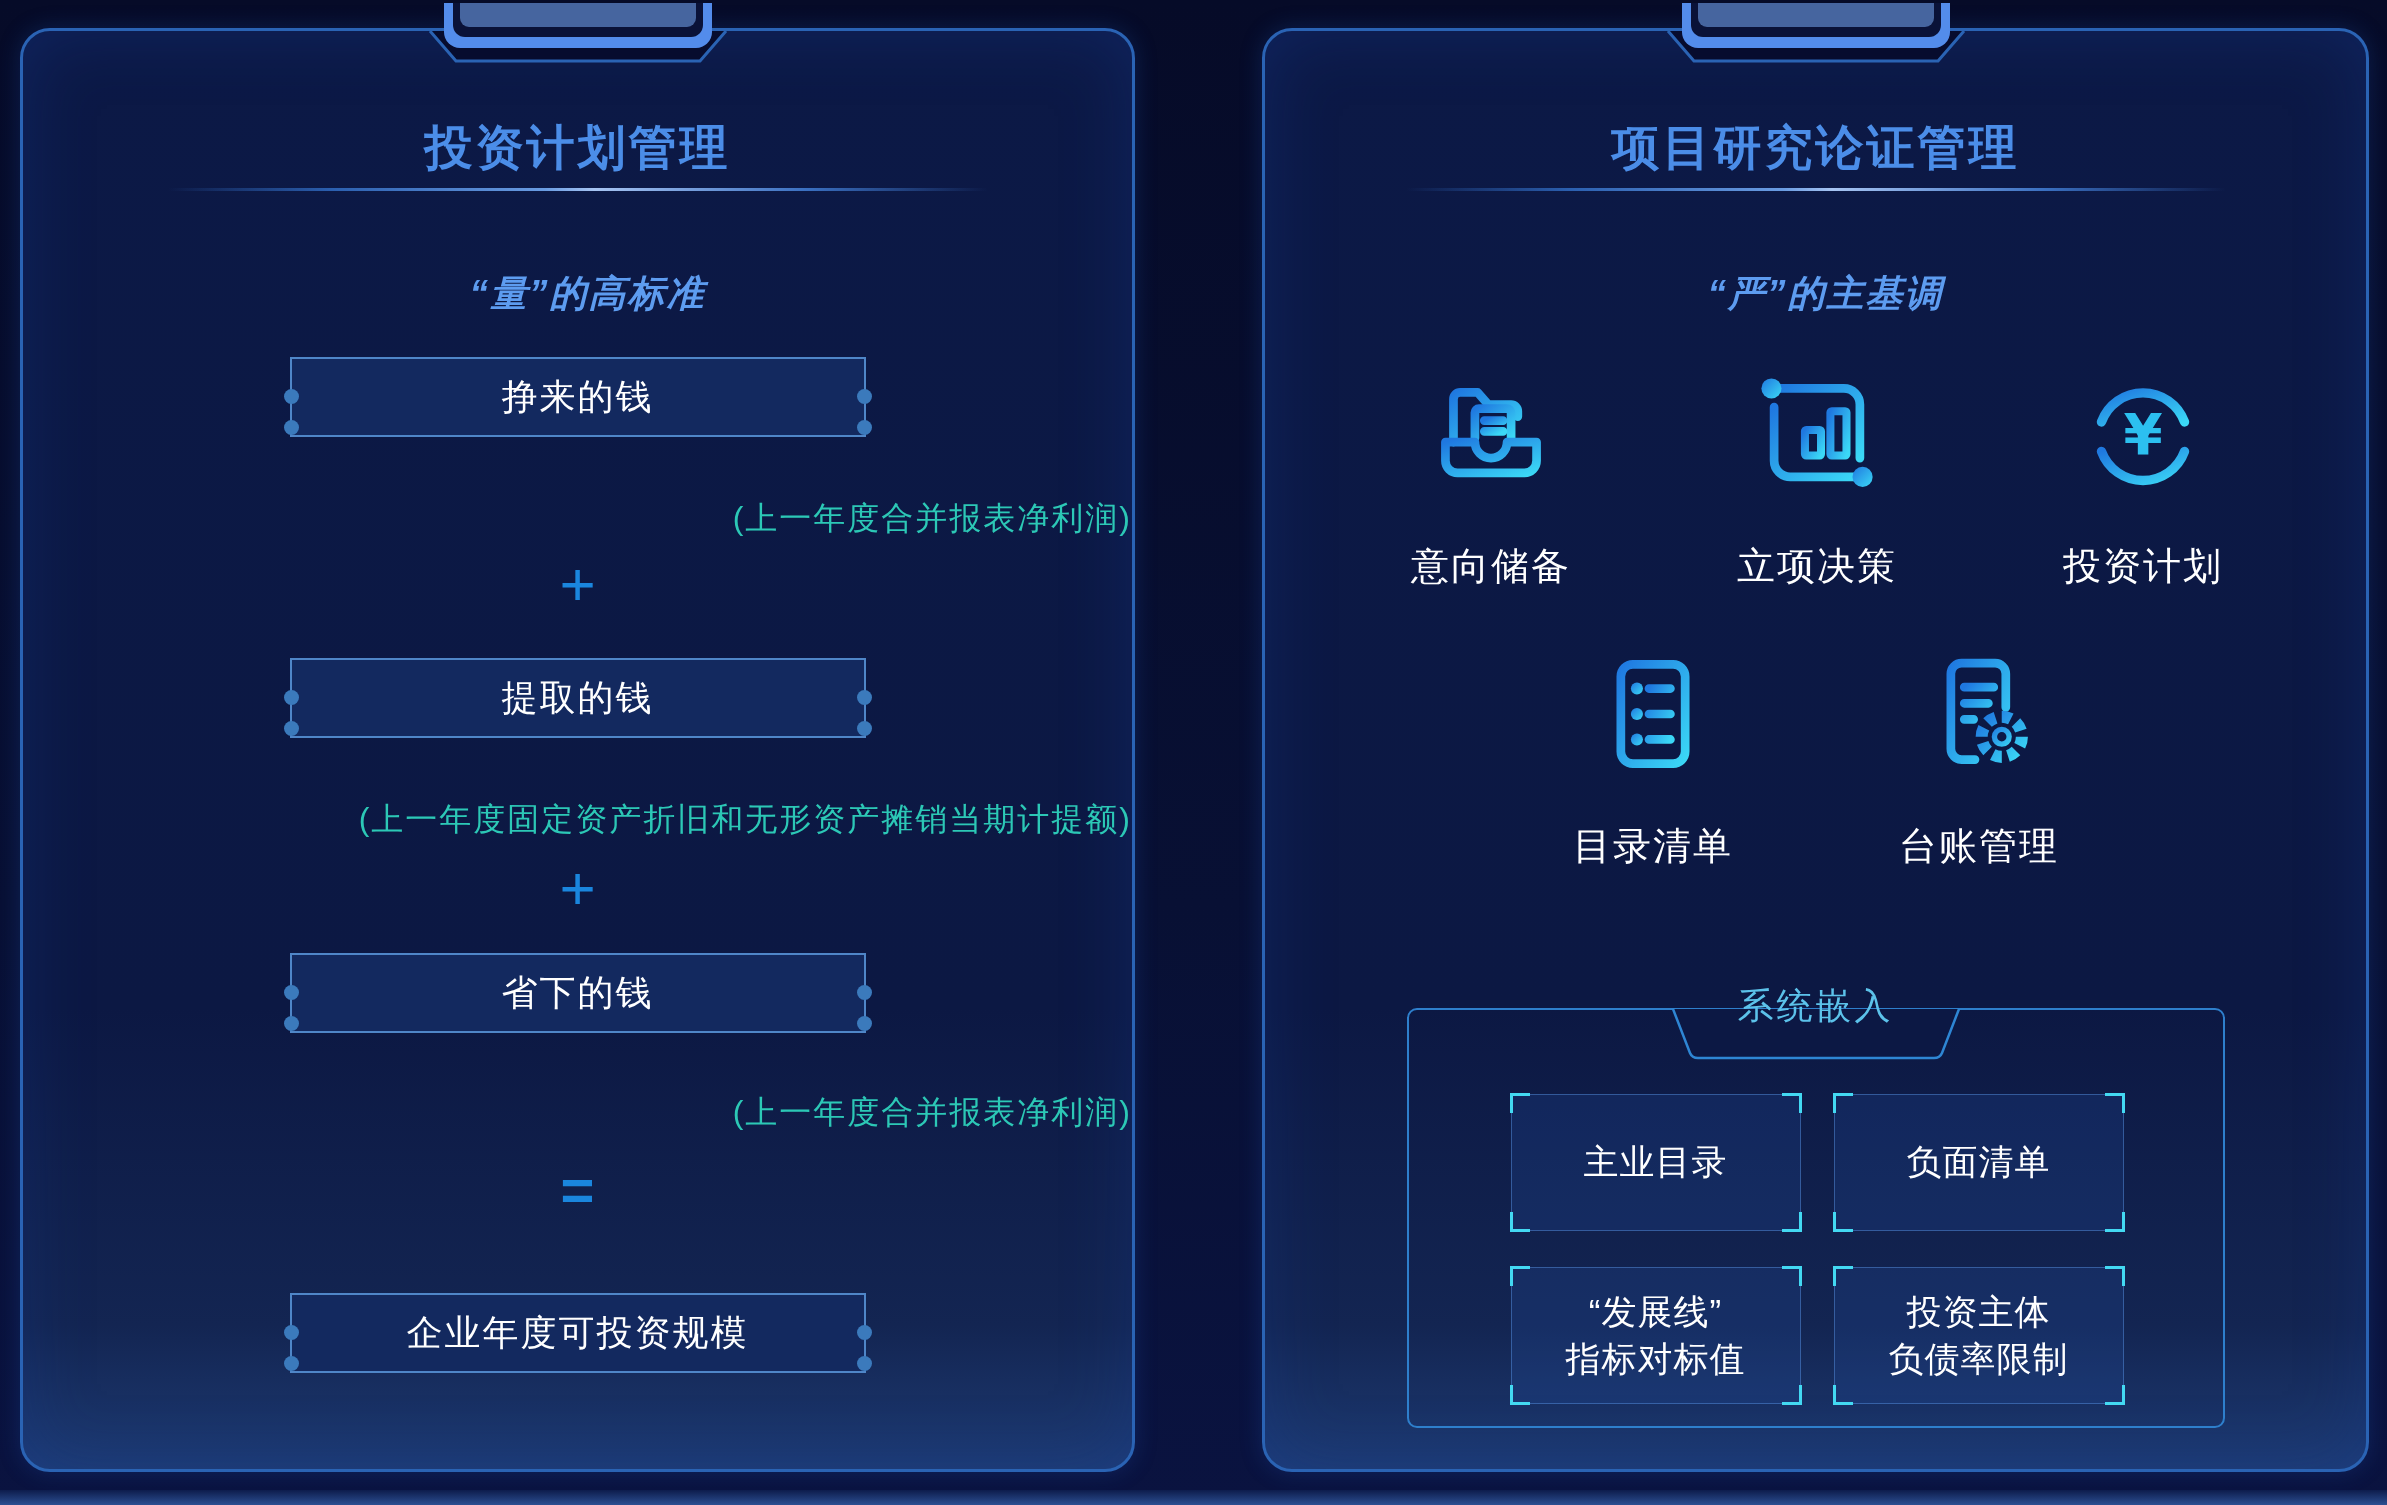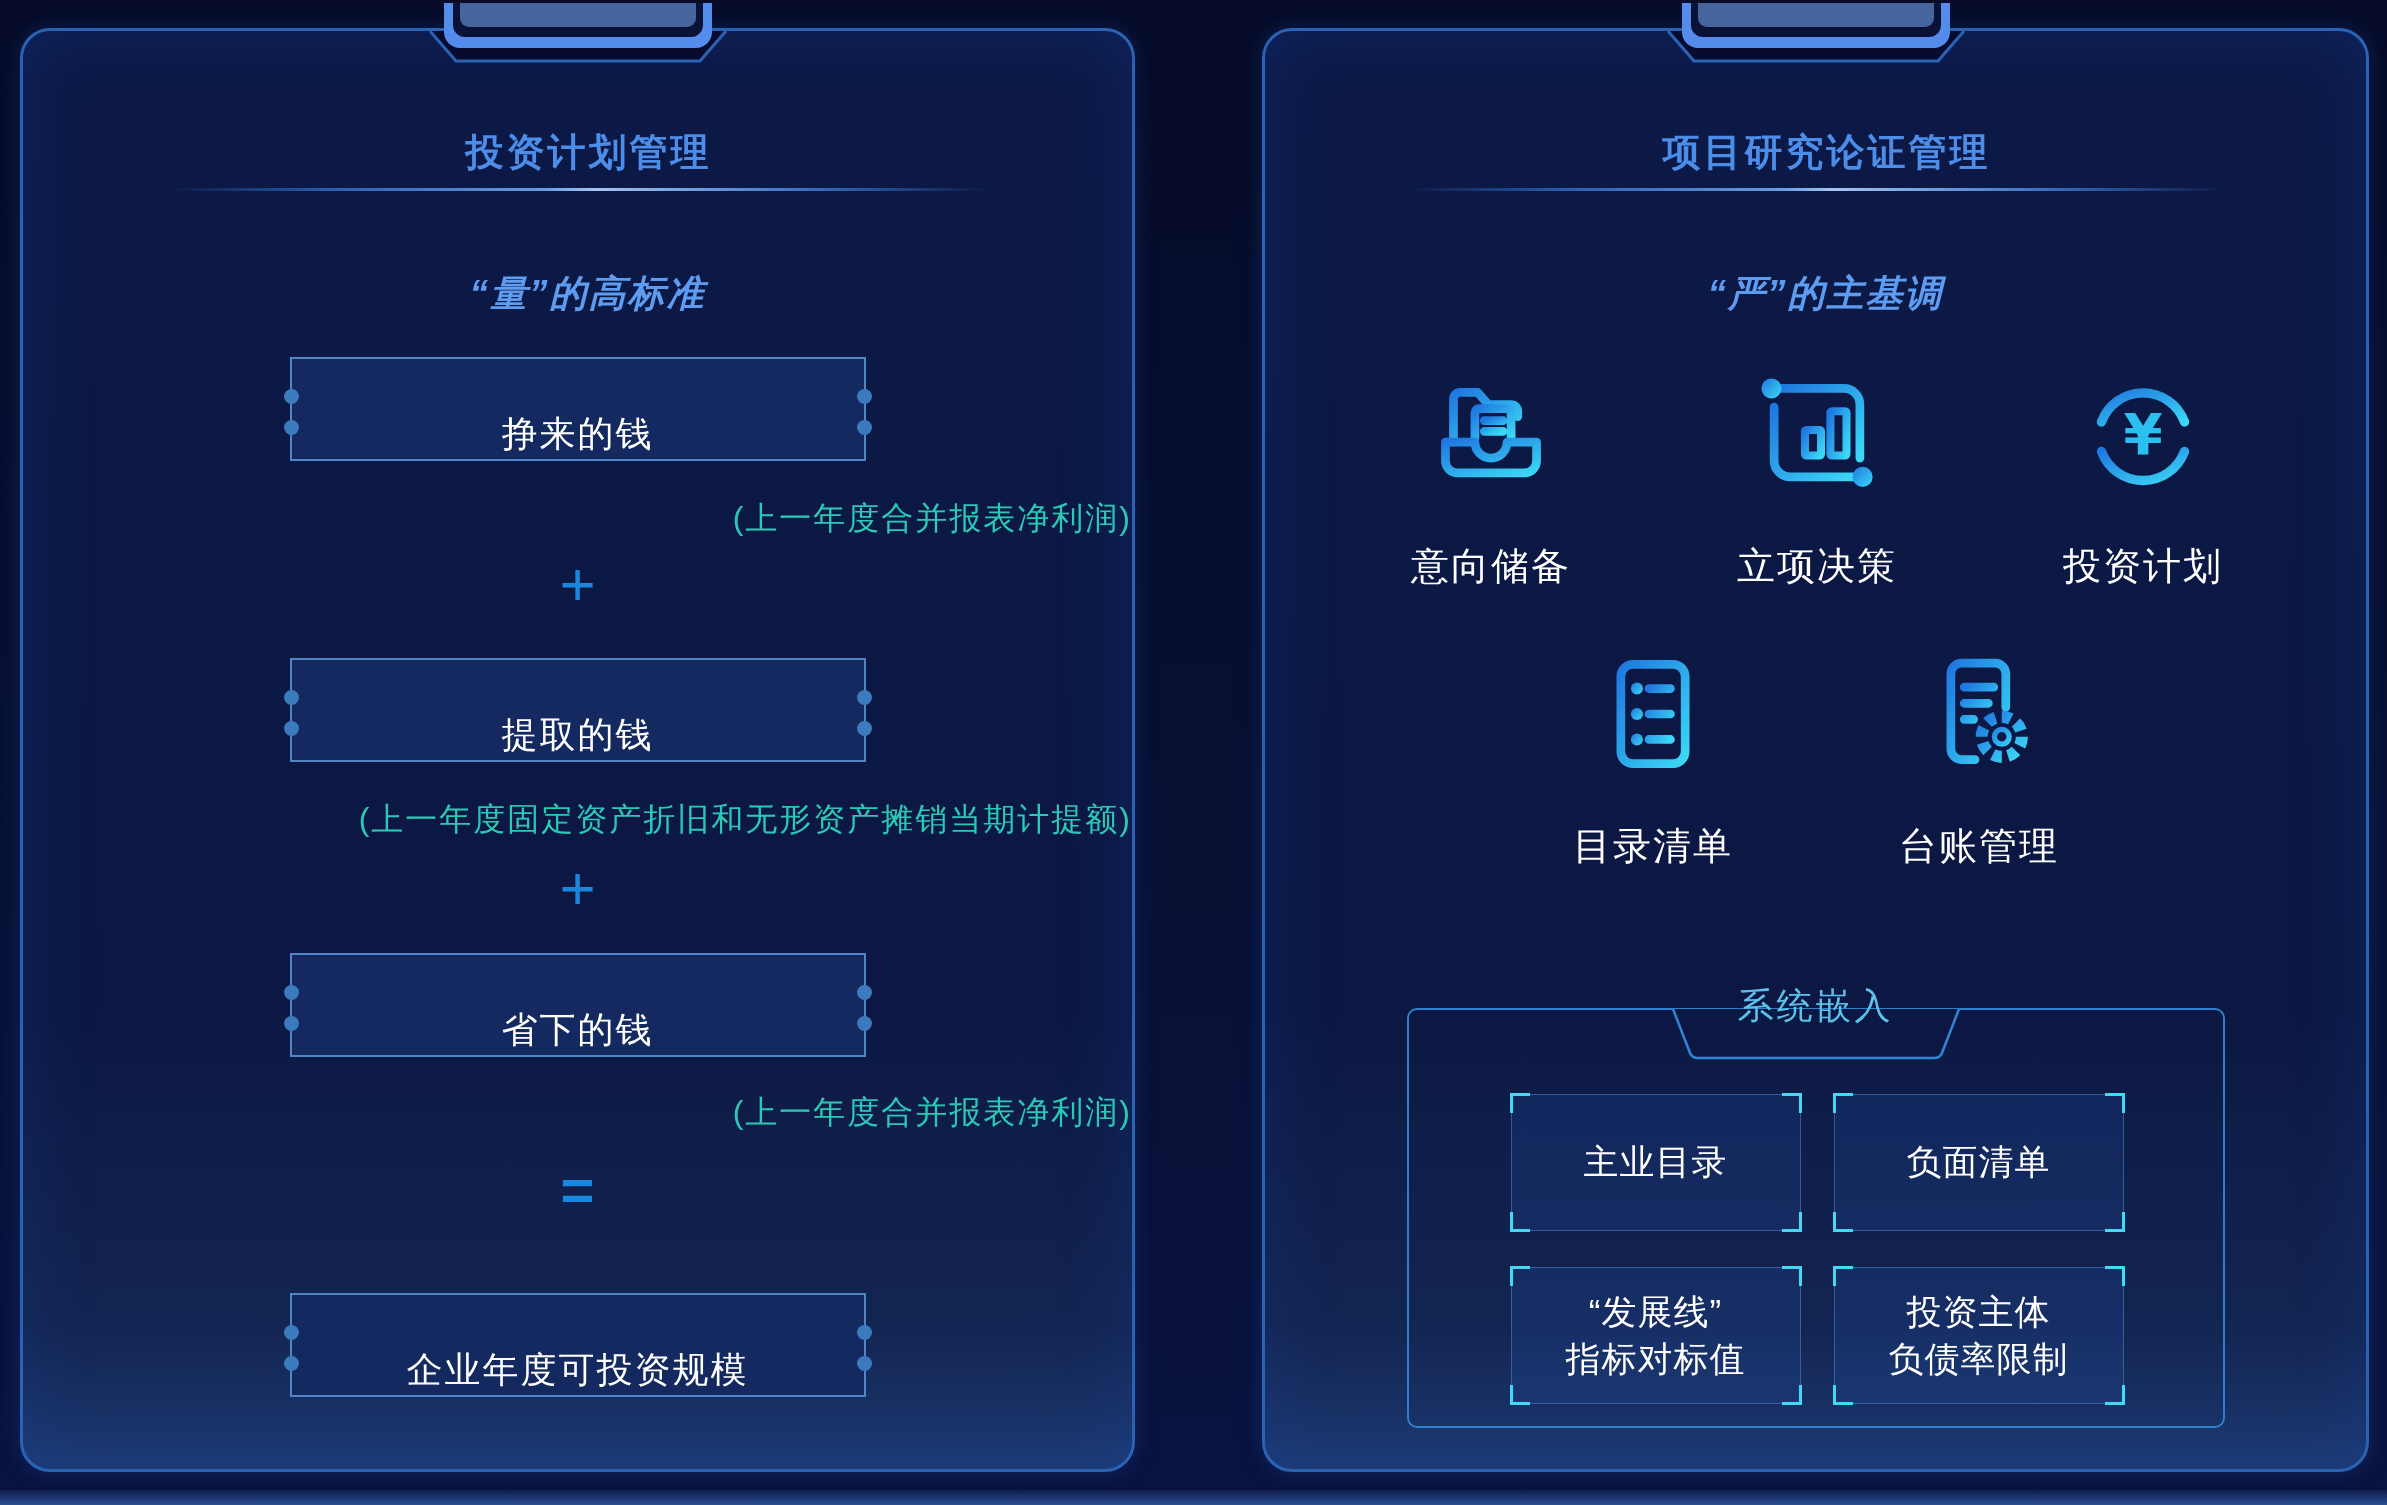--- a/index.html
+++ b/index.html
@@ -7,30 +7,30 @@
     background:linear-gradient(180deg,#060b28 0%,#081034 60%,#0a1340 100%);
     font-family:"Liberation Sans","DejaVu Sans",sans-serif;}
   .panel{position:absolute;top:28px;height:1444px;box-sizing:border-box;
     border:3px solid #2a63b4;border-radius:30px;
     background:linear-gradient(180deg,#0c1946 0%,#0c1843 68%,#132552 90%,#1d3a72 100%);
     box-shadow:inset 0 0 70px rgba(25,70,160,.28),0 0 22px rgba(30,90,190,.25);}
   .panel-left{left:20px;width:1115px;}
   .panel-right{left:1262px;width:1107px;}
   .tab{position:absolute;left:50%;top:-28px;transform:translateX(-50%);}
   .ptitle{position:absolute;top:85px;left:0;width:100%;text-align:center;
-    font-size:38px;font-weight:bold;letter-spacing:3px;color:#4b8de8;margin:11px;}
+    font-size:48px;font-weight:bold;letter-spacing:3px;color:#4b8de8;margin:0;}
   .divider{position:absolute;top:157px;left:50%;transform:translateX(-50%);
     width:820px;height:3px;border-radius:2px;
     background:linear-gradient(90deg,rgba(25,50,110,0) 0%,#2b5faf 20%,#6a9ce2 46%,#a7c4f2 52%,#3a6fc0 78%,rgba(25,50,110,0) 100%);}
   .psub{position:absolute;top:228px;left:0;width:100%;text-align:center;
     font-size:37px;font-weight:bold;letter-spacing:2px;color:#5d9cf0;margin:10px;font-style:italic;}
   
-  .fbox{position:absolute;left:50%;transform:translateX(-50%);width:576px;height:104px;
+  .fbox{position:absolute;left:50%;transform:translateX(-50%);width:576px;height:80px;
     box-sizing:border-box;border:2px solid #4f86c8;background:#13295f;
-    display:flex;align-items:flex-end;justify-content:center;}
+    display:flex;align-items:center;justify-content:center;}
   .fbox .lbl{font-size:36px;color:#ffffff;letter-spacing:2px;}
   .dot{position:absolute;width:15px;height:15px;border-radius:50%;background:#3b7abc;}
   .dot.l{left:-8px;} .dot.r{right:-8px;} .dot.t{top:30px;} .dot.b{top:61px;}
   .caption{position:absolute;left:0;width:100%;text-align:right;
     font-size:32px;letter-spacing:2px;color:#2cc8b6;}
   .op{position:absolute;left:0;width:100%;text-align:center;
     font-size:62px;line-height:70px;font-weight:400;color:#1a86de;}
   .op.eq{font-weight:bold;font-size:58px;}
   
   .feat{position:absolute;width:280px;text-align:center;}

